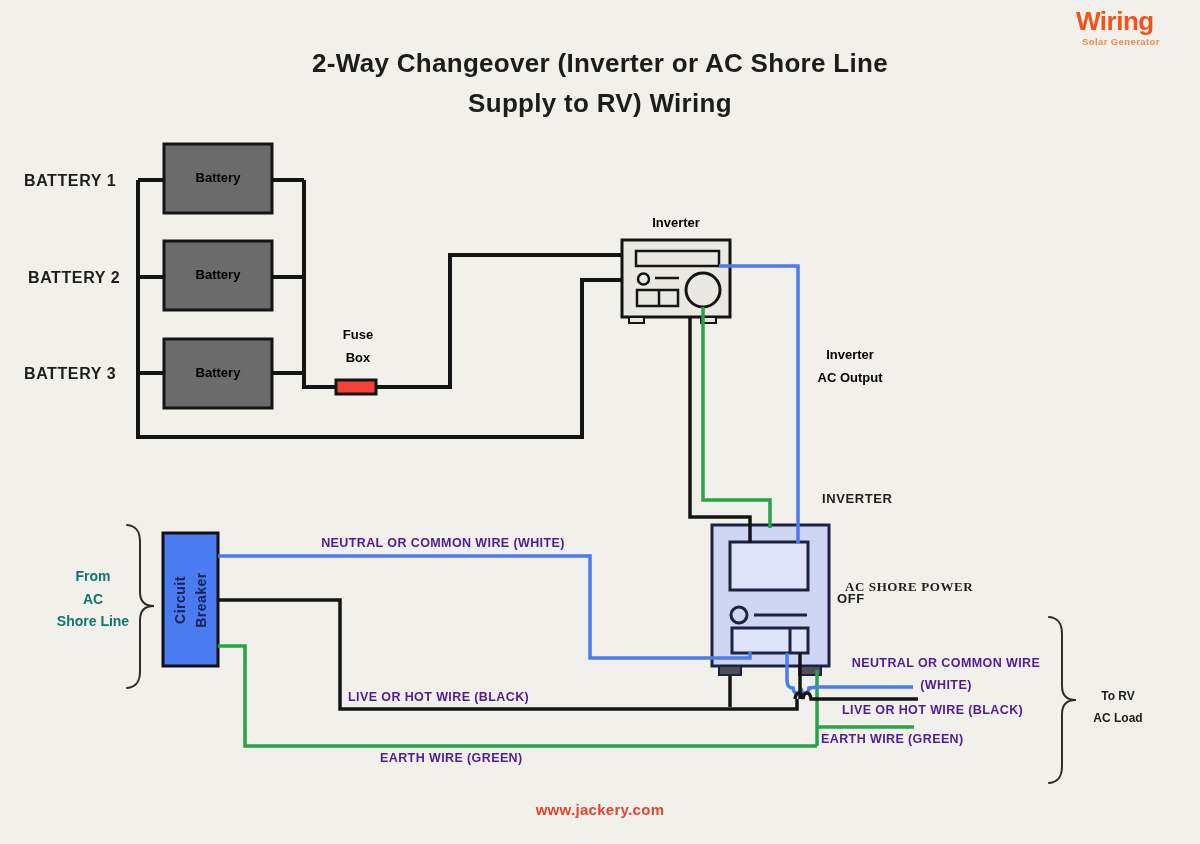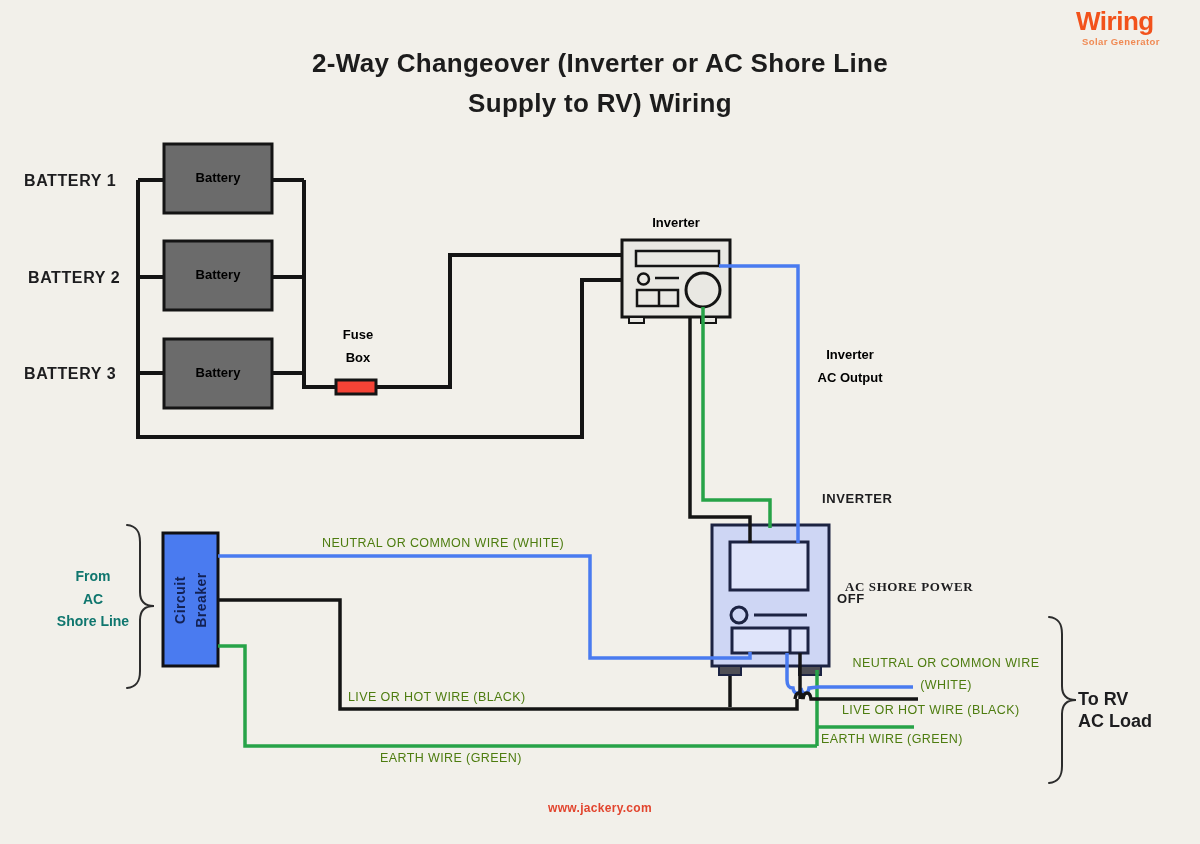--- a/index.html
+++ b/index.html
@@ -8,27 +8,27 @@
     width:1200px;height:844px;
     background:#f2f0ea;
     font-family:"Liberation Sans", sans-serif;
     overflow:hidden;
   }
   .canvas svg{position:absolute;left:0;top:0;}
   .lbl{position:absolute;color:#1d1d1f;white-space:nowrap;}
   .title{width:1200px;left:0;text-align:center;font-size:26px;font-weight:bold;color:#1c1c1c;letter-spacing:.3px;}
   .side-label{font-size:16px;font-weight:bold;letter-spacing:.6px;width:110px;}
   .box-label{font-size:13px;font-weight:bold;color:#000000;width:108px;text-align:center;}
-  .wire-label{font-size:12.5px;font-weight:normal;letter-spacing:.4px;color:#4d7c0f;}
+  .wire-label{font-size:12.5px;font-weight:bold;letter-spacing:.4px;color:#4c1d95;}
   .pos-label{font-size:13px;font-weight:bold;letter-spacing:.6px;color:#1d1d1f;}
   .src-label{font-size:14px;font-weight:bold;width:90px;text-align:center;color:#0f766e;}
-  .to-label{font-size:18px;font-weight:bold;width:80px;text-align:left;color:#1d1d1f;}
+  .to-label{font-size:12px;font-weight:bold;width:80px;text-align:center;color:#1d1d1f;}
   .logo{left:1076px;top:6px;font-size:26px;font-weight:800;color:#f2521b;letter-spacing:-.5px;}
   .tagline{left:1082px;top:36px;font-size:9.5px;font-weight:bold;color:#f08a54;letter-spacing:.4px;}
-  .website{left:0;top:801px;width:1200px;text-align:center;font-size:12px;font-weight:bold;color:#e2452e;letter-spacing:.3px;}
+  .website{left:0;top:801px;width:1200px;text-align:center;font-size:15px;font-weight:bold;color:#e2452e;letter-spacing:.3px;}
   .breaker-text{
     left:163px;top:533px;width:55px;height:133px;
     display:flex;align-items:center;justify-content:center;
   }
   .breaker-text .rot{
     transform:rotate(-90deg);
     font-size:14px;font-weight:bold;color:#132153;
     text-align:center;line-height:21px;letter-spacing:.5px;
   }
 </style>

